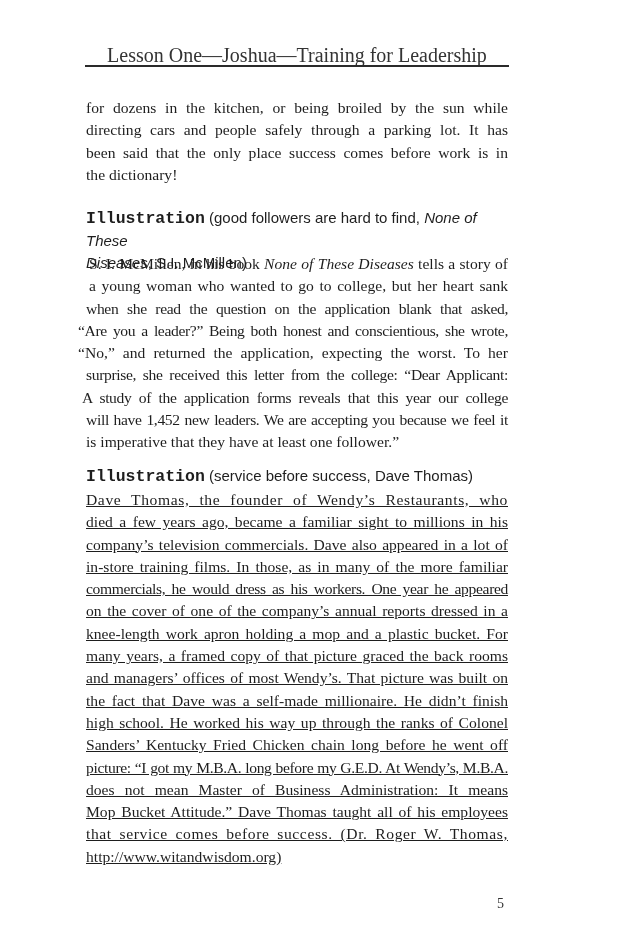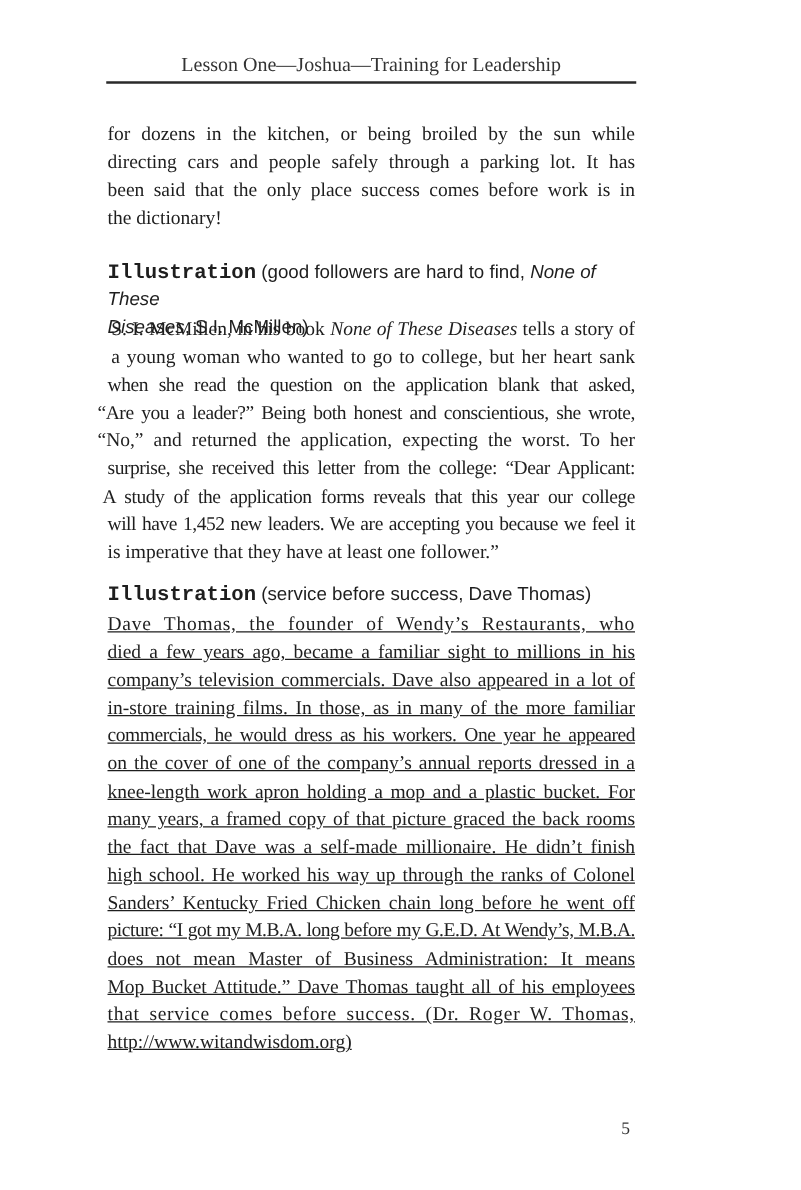--- a/index.html
+++ b/index.html
@@ -1,19 +1,19 @@
 <!DOCTYPE html>
 <html><head>
 <meta charset="utf-8">
 <style>
   html, body { margin:0; padding:0; background:#ffffff; }
   body { width:641px; height:952px; position:relative; overflow:hidden; color:#1e1e1e; }
   .header {
     position:absolute; left:86px; top:44px; width:422px; text-align:center;
-    font-family:"Liberation Serif", "DejaVu Serif", serif; font-size:16px; color:#333;
+    font-family:"Liberation Serif", "DejaVu Serif", serif; font-size:20px; color:#333;
   }
   .rule { position:absolute; left:85px; top:65px; width:424px; height:1.5px; background:#2a2a2a; }
   .block { position:absolute; left:86px; width:422px; }
   .line {
     font-family:"Liberation Serif", "DejaVu Serif", serif; font-size:15.6px;
     height:22.3px; line-height:22.3px; white-space:nowrap;
     text-align:justify; text-align-last:justify; color:#1e1e1e;
   }
   .line.last { text-align-last:left; }
   .line.tight { letter-spacing:-0.35px; word-spacing:-0.5px; }
@@ -67,20 +67,21 @@
 
 <div class="block" style="top:489px;text-decoration:underline;">
   <div class="line wide">Dave Thomas, the founder of Wendy’s Restaurants, who</div>
   <div class="line">died a few years ago, became a familiar sight to millions in his</div>
   <div class="line">company’s television commercials. Dave also appeared in a lot of</div>
   <div class="line">in-store training films. In those, as in many of the more familiar</div>
   <div class="line tight">commercials, he would dress as his workers. One year he appeared</div>
   <div class="line">on the cover of one of the company’s annual reports dressed in a</div>
   <div class="line">knee-length work apron holding a mop and a plastic bucket. For</div>
   <div class="line">many years, a framed copy of that picture graced the back rooms</div>
+  <div class="line">and managers’ offices of most Wendy’s. That picture was built on</div>
   <div class="line">the fact that Dave was a self-made millionaire. He didn’t finish</div>
   <div class="line">high school. He worked his way up through the ranks of Colonel</div>
   <div class="line">Sanders’ Kentucky Fried Chicken chain long before he went off</div>
   <div class="line tight">picture: “I got my M.B.A. long before my G.E.D. At Wendy’s, M.B.A.</div>
   <div class="line">does not mean Master of Business Administration: It means</div>
   <div class="line">Mop Bucket Attitude.” Dave Thomas taught all of his employees</div>
   <div class="line wide">that service comes before success. (Dr. Roger W. Thomas,</div>
   <div class="line last">http://www.witandwisdom.org)</div>
 </div>
 

